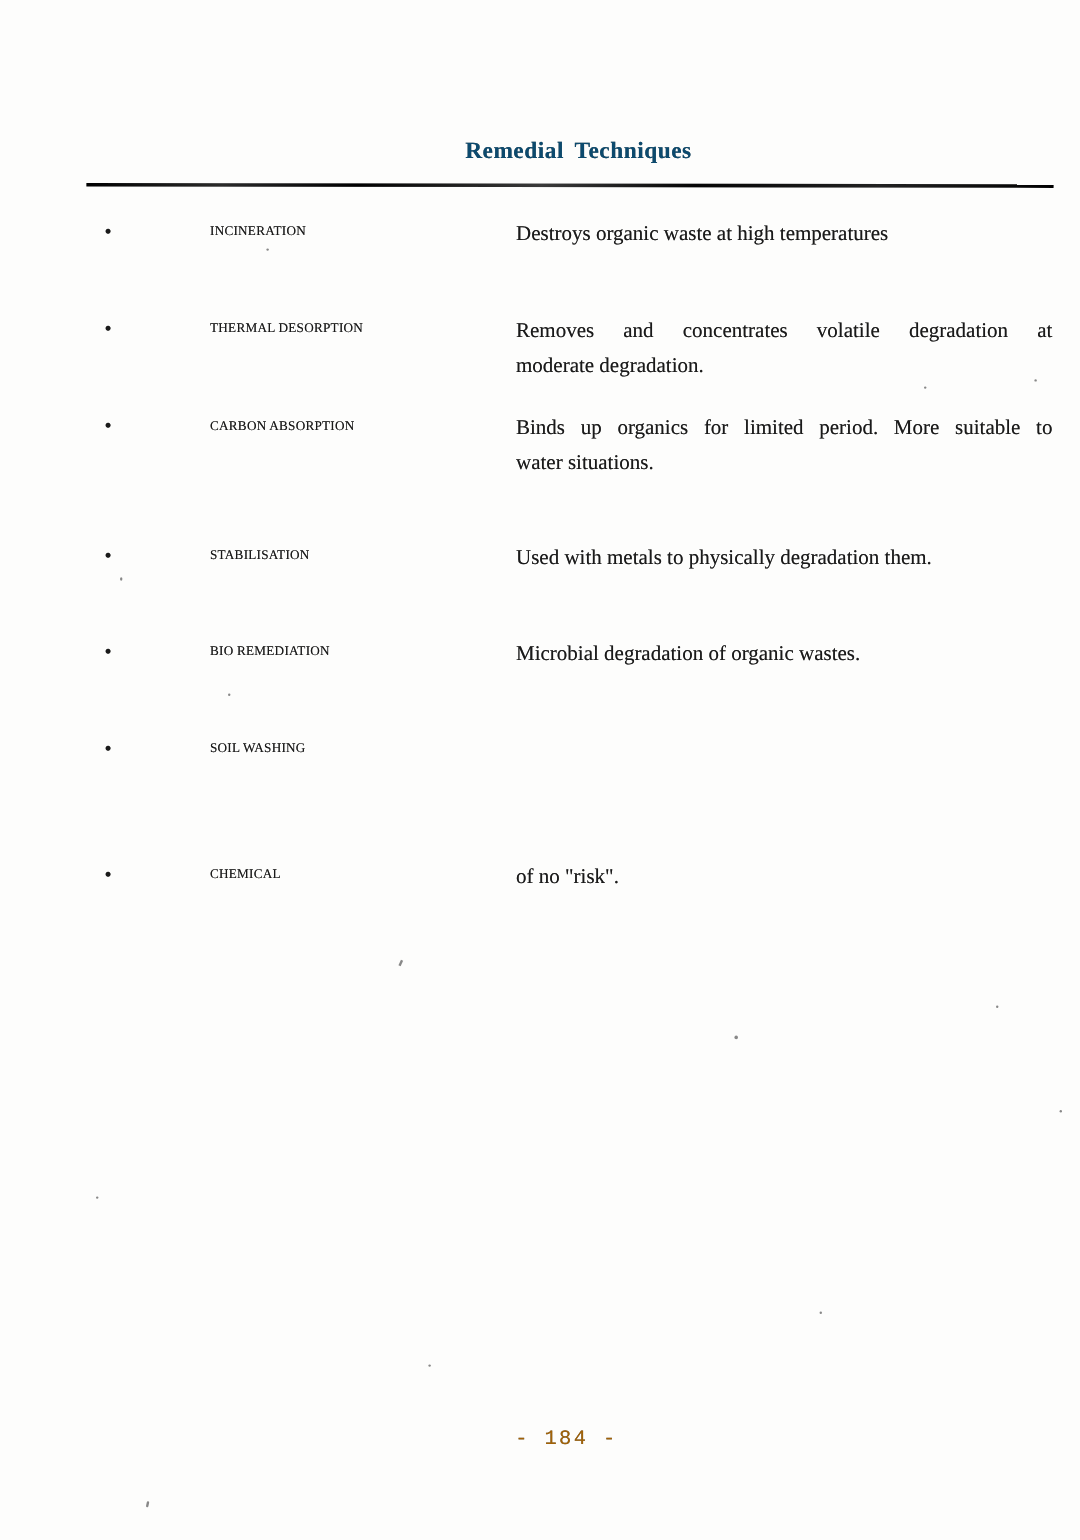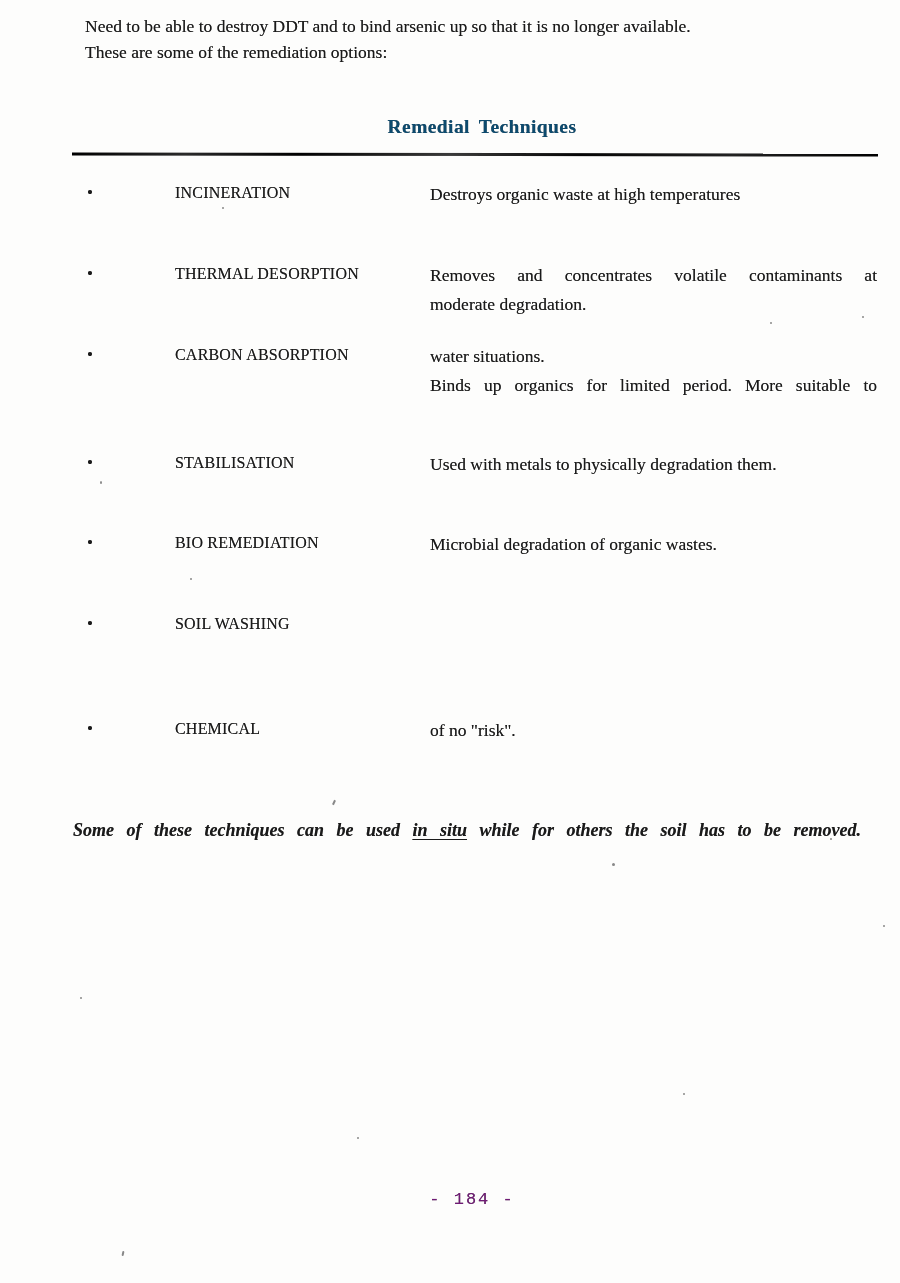--- a/index.html
+++ b/index.html
@@ -66,21 +66,21 @@
     left: 87px;
     top: 0;
     font-size: 17px;
     line-height: 26px;
   }
   .tech-name {
     position: absolute;
     left: 175px;
     top: 0;
     width: 250px;
-    font-size: 16px;
+    font-size: 11px;
     line-height: 26px;
     letter-spacing: 0.2px;
     white-space: nowrap;
   }
   .tech-desc {
     position: absolute;
     left: 430px;
     top: 0;
     width: 447px;
     font-size: 17.5px;
@@ -109,68 +109,64 @@
 
   .pagenum {
     position: absolute;
     top: 1190px;
     left: 472px;
     transform: translateX(-50%);
     font-family: "Liberation Mono", monospace;
     font-size: 17px;
     letter-spacing: 2px;
     white-space: nowrap;
-    color: #701a75;
+    color: #a16207;
   }
 
   .speck {
     position: absolute;
     background: #4a4a4a;
     border-radius: 50%;
     opacity: 0.65;
   }
 </style>
 </head>
 <body>
 
 <div class="page">
 
-  <div class="intro ink">
-    <div>Need to be able to destroy DDT and to bind arsenic up so that it is no longer available.</div>
-    <div>These are some of the remediation options:</div>
-  </div>
 
   <h1 class="heading ink">Remedial Techniques</h1>
 
   <div class="rule"></div>
 
   <div class="rows" id="rows">
   <div class="row">
     <span class="bullet ink">•</span>
     <span class="tech-name ink">INCINERATION</span>
     <span class="tech-desc ink">
           <div class="desc-line">Destroys organic waste at high temperatures</div>
         </span>
   </div>
 
   <div class="row">
     <span class="bullet ink">•</span>
     <span class="tech-name ink">THERMAL DESORPTION</span>
     <span class="tech-desc ink">
-          <div class="desc-line justified">Removes and concentrates volatile contaminants at</div>
+          <div class="desc-line justified">Removes and concentrates volatile degradation at</div>
           <div class="desc-line">moderate degradation.</div>
         </span>
   </div>
 
   <div class="row">
     <span class="bullet ink">•</span>
     <span class="tech-name ink">CARBON ABSORPTION</span>
     <span class="tech-desc ink">
+          <div class="desc-line justified">Binds up organics for limited period.  More suitable to</div>
           <div class="desc-line">water situations.</div>
-          <div class="desc-line justified">Binds up organics for limited period.  More suitable to</div>
         </span>
   </div>
 
   <div class="row">
     <span class="bullet ink">•</span>
     <span class="tech-name ink">STABILISATION</span>
     <span class="tech-desc ink">
           <div class="desc-line">Used with metals to physically degradation them.</div>
         </span>
   </div>
@@ -192,21 +188,20 @@
 
   <div class="row">
     <span class="bullet ink">•</span>
     <span class="tech-name ink">CHEMICAL</span>
     <span class="tech-desc ink">
           <div class="desc-line">of no "risk".</div>
         </span>
   </div>
 </div>
 
-  <p class="closing ink"><span>Some of these techniques can be used </span><span class="insitu">in situ</span><span> while for others the soil has to be removed.</span></p>
 
   <div class="pagenum ink">- 184 -</div>
 
   <div class="speck" style="left:222px; top:207px; width:2px; height:2px;"></div>
   <div class="speck" style="left:770px; top:322px; width:2px; height:2px;"></div>
   <div class="speck" style="left:862px; top:316px; width:2px; height:2px;"></div>
   <div class="speck" style="left:100px; top:481px; width:2px; height:3px;"></div>
   <div class="speck" style="left:190px; top:578px; width:2px; height:2px;"></div>
   <div class="speck" style="left:333px; top:800px; width:2px; height:5px; transform:rotate(25deg); border-radius:0;"></div>
   <div class="speck" style="left:830px; top:838px; width:2px; height:2px;"></div>

